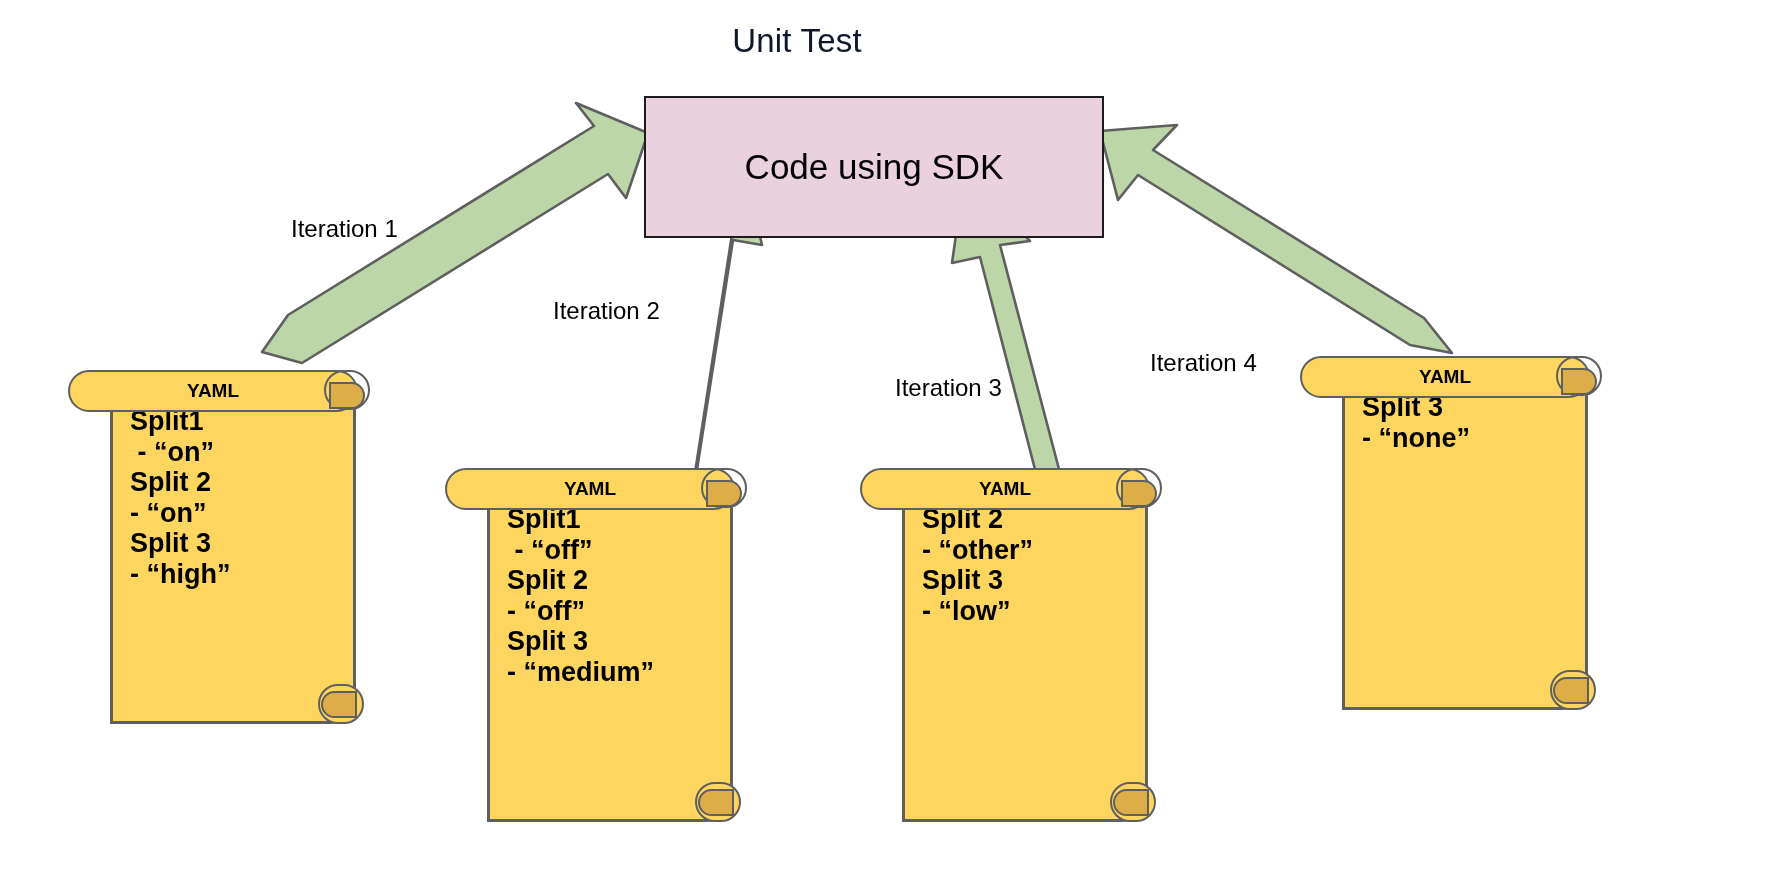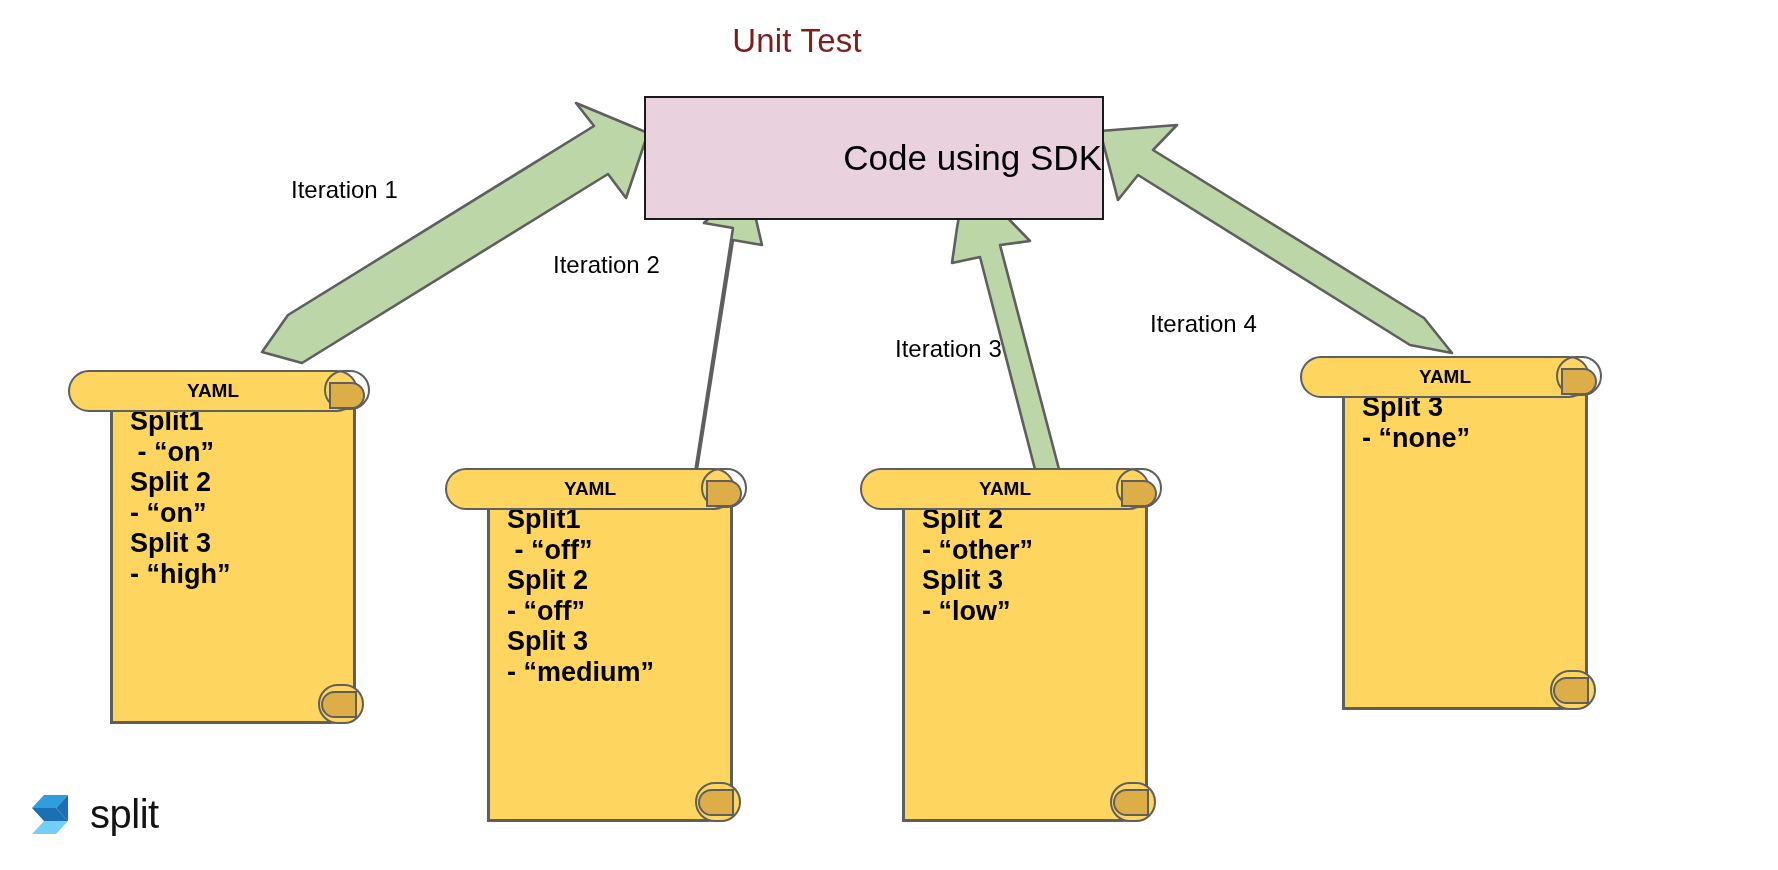--- a/index.html
+++ b/index.html
@@ -27,49 +27,50 @@
   }
 
   
   .title {
     position: absolute;
     left: 0;
     top: 22px;
     width: 1594px;
     text-align: center;
     font-size: 33px;
-    color: #7f1d1d;
+    color: #0f172a;
     letter-spacing: 0.2px;
   }
 
   
   .code-box {
     position: absolute;
     left: 644px;
     top: 96px;
     width: 460px;
-    height: 124px;
+    height: 142px;
     background: #e9d2dd;
     border: 2px solid #1b1b1b;
     box-sizing: border-box;
     display: flex;
     align-items: center;
-    justify-content: flex-end;
+    justify-content: center;
   }
   .code-box .code-label {
     font-size: 35px;
     color: #000000;
   }
 
   
   .iter-label {
     position: absolute;
     font-size: 24px;
     color: #000000;
     white-space: nowrap;
+    margin-top: 39px;
   }
 
   
   .scroll {
     position: absolute;
   }
   .scroll .sheet {
     position: absolute;
     left: 42px;
     top: 28px;
@@ -186,21 +187,21 @@
     <polygon points="1452,353 1424,318 1153,150 1177,125 1100,131 1118,200 1138,175 1410,345" fill="#bcd6a8" stroke="#5f5f5f" stroke-width="2.6" stroke-linejoin="round"></polygon>
   </svg>
 
   <div class="title">Unit Test</div>
 
   <div class="code-box">
     <span class="code-label">Code using SDK</span>
   </div>
 
   <div class="iter-label" style="left:291px; top:176px;">Iteration 1</div>
-  <div class="iter-label" style="left:553px; top:251px;">Iteration 2</div>
+  <div class="iter-label" style="left:553px; top:258px;">Iteration 2</div>
   <div class="iter-label" style="left:895px; top:335px;">Iteration 3</div>
   <div class="iter-label" style="left:1150px; top:310px;">Iteration 4</div>
 
   <div class="scroll" style="left:68px; top:370px; width:330px; height:380px;">
     <div class="sheet" style="left:42px; top:26px; width:246px; height:328px;"></div>
     <div class="top-roll" style="left:0; top:0; width:290px;"></div>
     <div class="top-roll-label" style="left:0; width:290px;">YAML</div>
     <div class="curl" style="left:256px; top:0;"></div>
     <div class="curl-inner" style="left:261px; top:12px;"></div>
     <div class="bottom-curl" style="left:250px; top:314px;"></div>
@@ -248,23 +249,14 @@
     <div class="top-roll" style="left:0; top:0; width:290px;"></div>
     <div class="top-roll-label" style="left:0; width:290px;">YAML</div>
     <div class="curl" style="left:256px; top:0;"></div>
     <div class="curl-inner" style="left:261px; top:12px;"></div>
     <div class="bottom-curl" style="left:250px; top:314px;"></div>
     <div class="bottom-curl-inner" style="left:253px; top:321px;"></div>
     <div class="body-text" style="left:62px; top:36px;">Split 3
 - “none”</div>
   </div>
 
-  <div class="logo">
-    <svg width="52" height="52" viewBox="0 0 52 52">
-      <polygon points="40,7 16,7 4,20 28,20" fill="#2f9ede"></polygon>
-      <polygon points="28,20 4,20 16,33 40,33" fill="#1a6fb5"></polygon>
-      <polygon points="40,33 16,33 4,46 28,46" fill="#74cdf5"></polygon>
-      <polygon points="40,7 28,20 40,33" fill="#1a6fb5"></polygon>
-    </svg>
-    <span class="logo-word">split</span>
-  </div>
 
 </div>
 
 </body></html>

